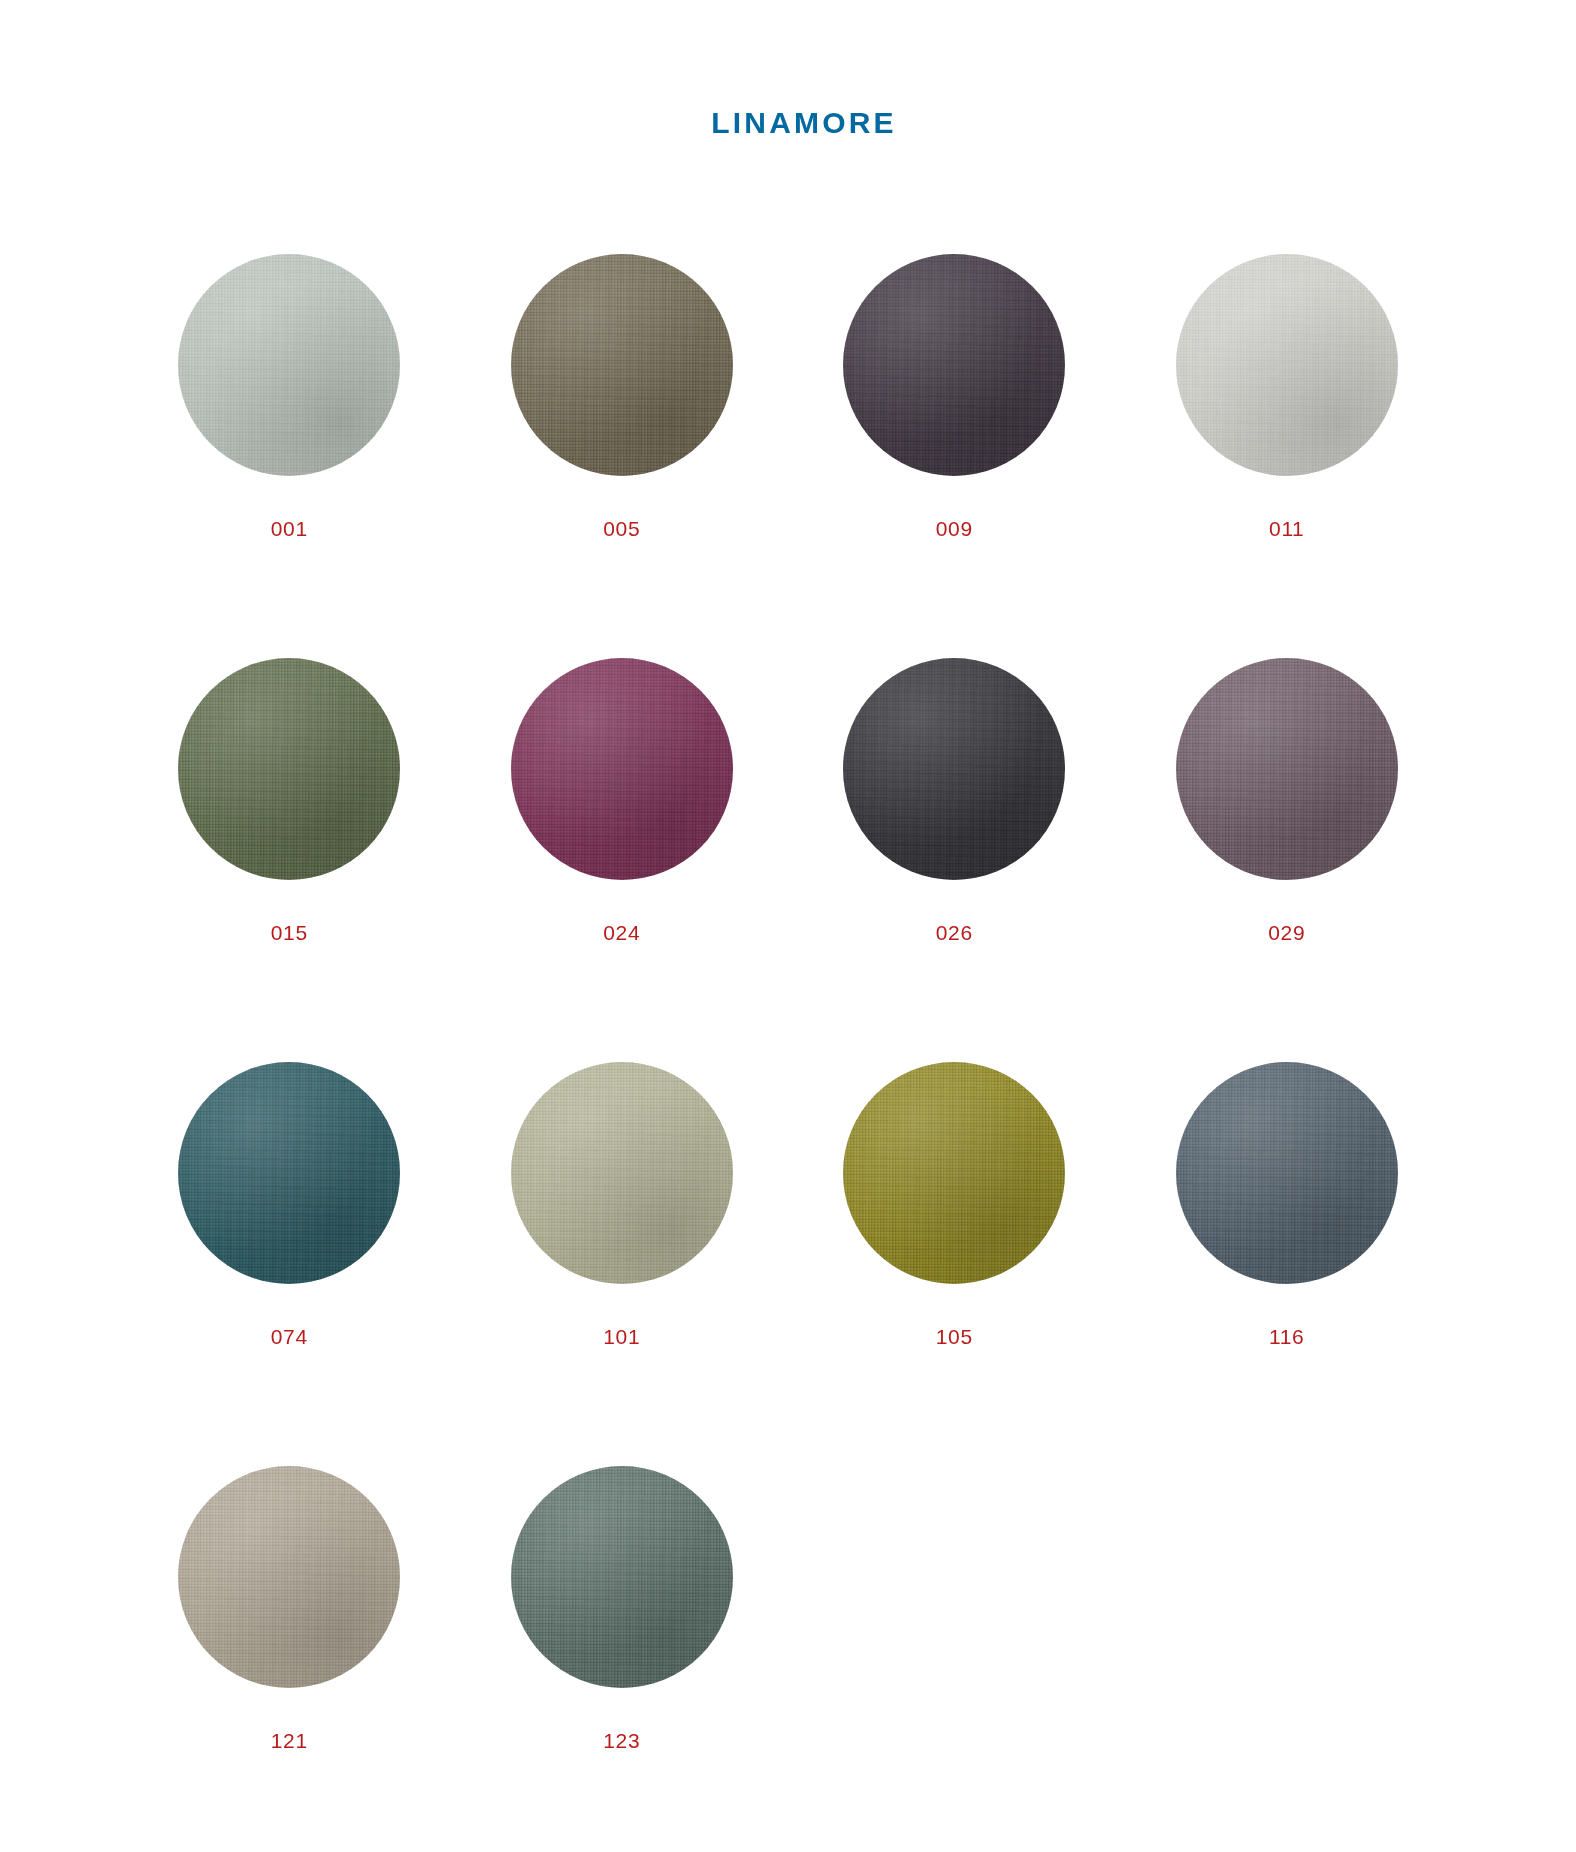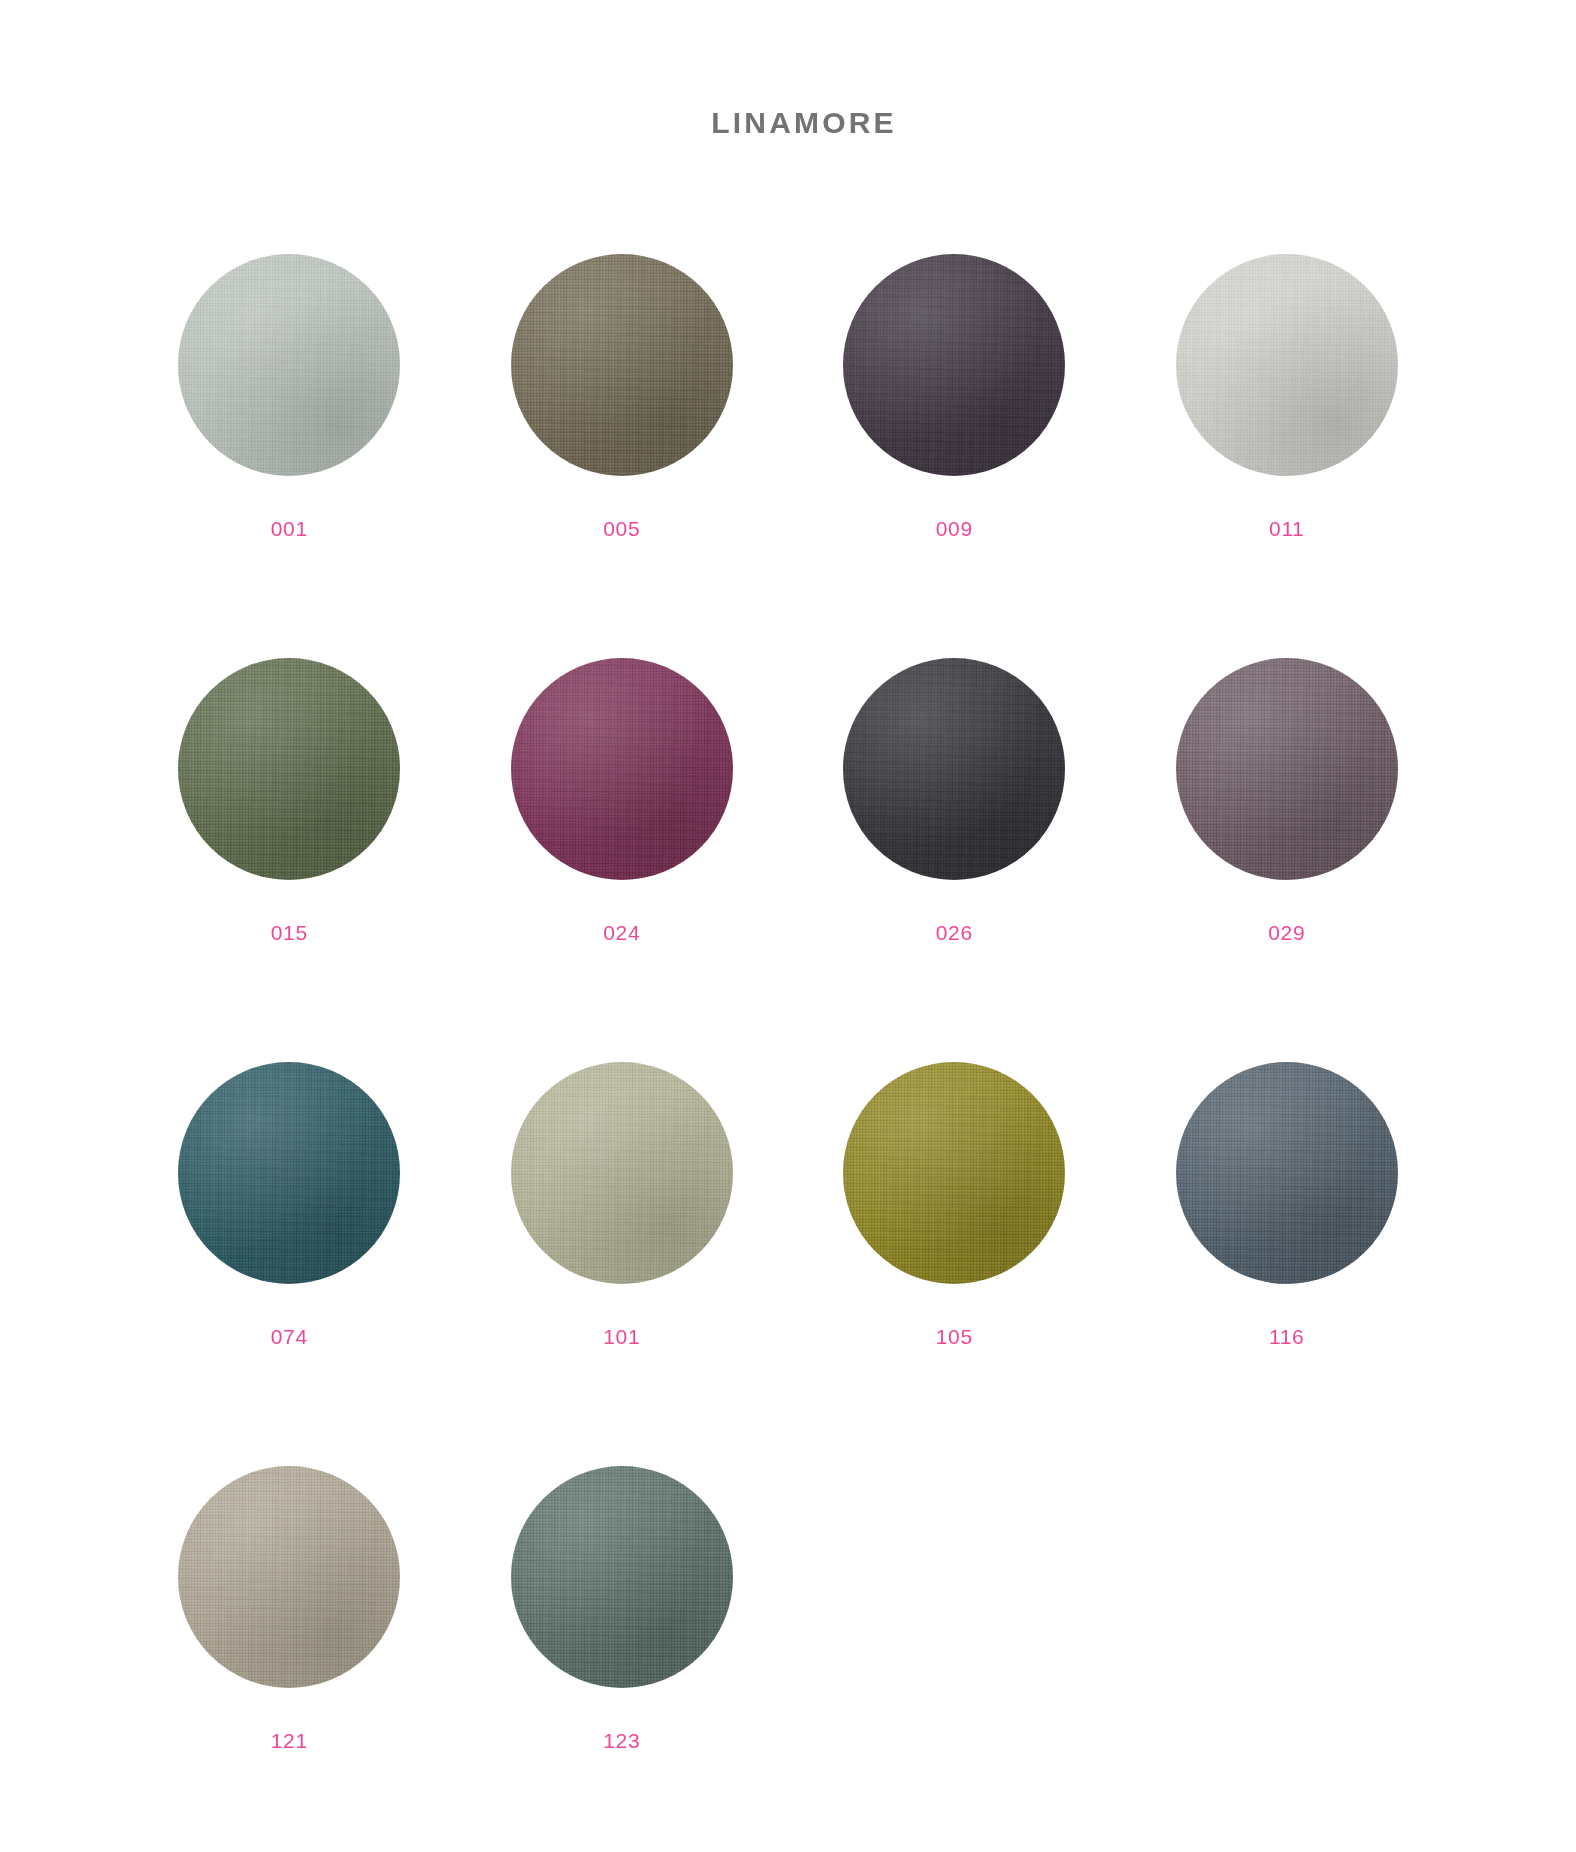--- a/index.html
+++ b/index.html
@@ -30,21 +30,21 @@
     width: 100%;
     padding-top: 88px;
     text-align: center;
   }
   .collection-title {
     display: inline-block;
     font-family: "Liberation Sans", sans-serif;
     font-size: 30px;
     font-weight: bold;
     letter-spacing: 3.2px;
-    color: #737373;
+    color: #0369a1;
     line-height: 1;
     white-space: nowrap;
     margin-left: 32px;
   }
 
   
   .swatch-grid {
     margin: 0 auto;
     padding-top: 96px;
     width: 1330px;
@@ -134,21 +134,21 @@
       linear-gradient(168deg, rgba(255,255,255,0.07) 0%, rgba(0,0,0,0.06) 100%);
     opacity: 0.9;
   }
 
   .swatch-label {
     margin-top: 42px;
     font-family: "Liberation Sans", sans-serif;
     font-size: 21px;
     font-weight: normal;
     letter-spacing: 0.6px;
-    color: #ec4899;
+    color: #b91c1c;
     line-height: 1;
     text-align: center;
   }
 </style>
 </head>
 <body>
 
 <div class="page">
 
   <div class="title-bar">

